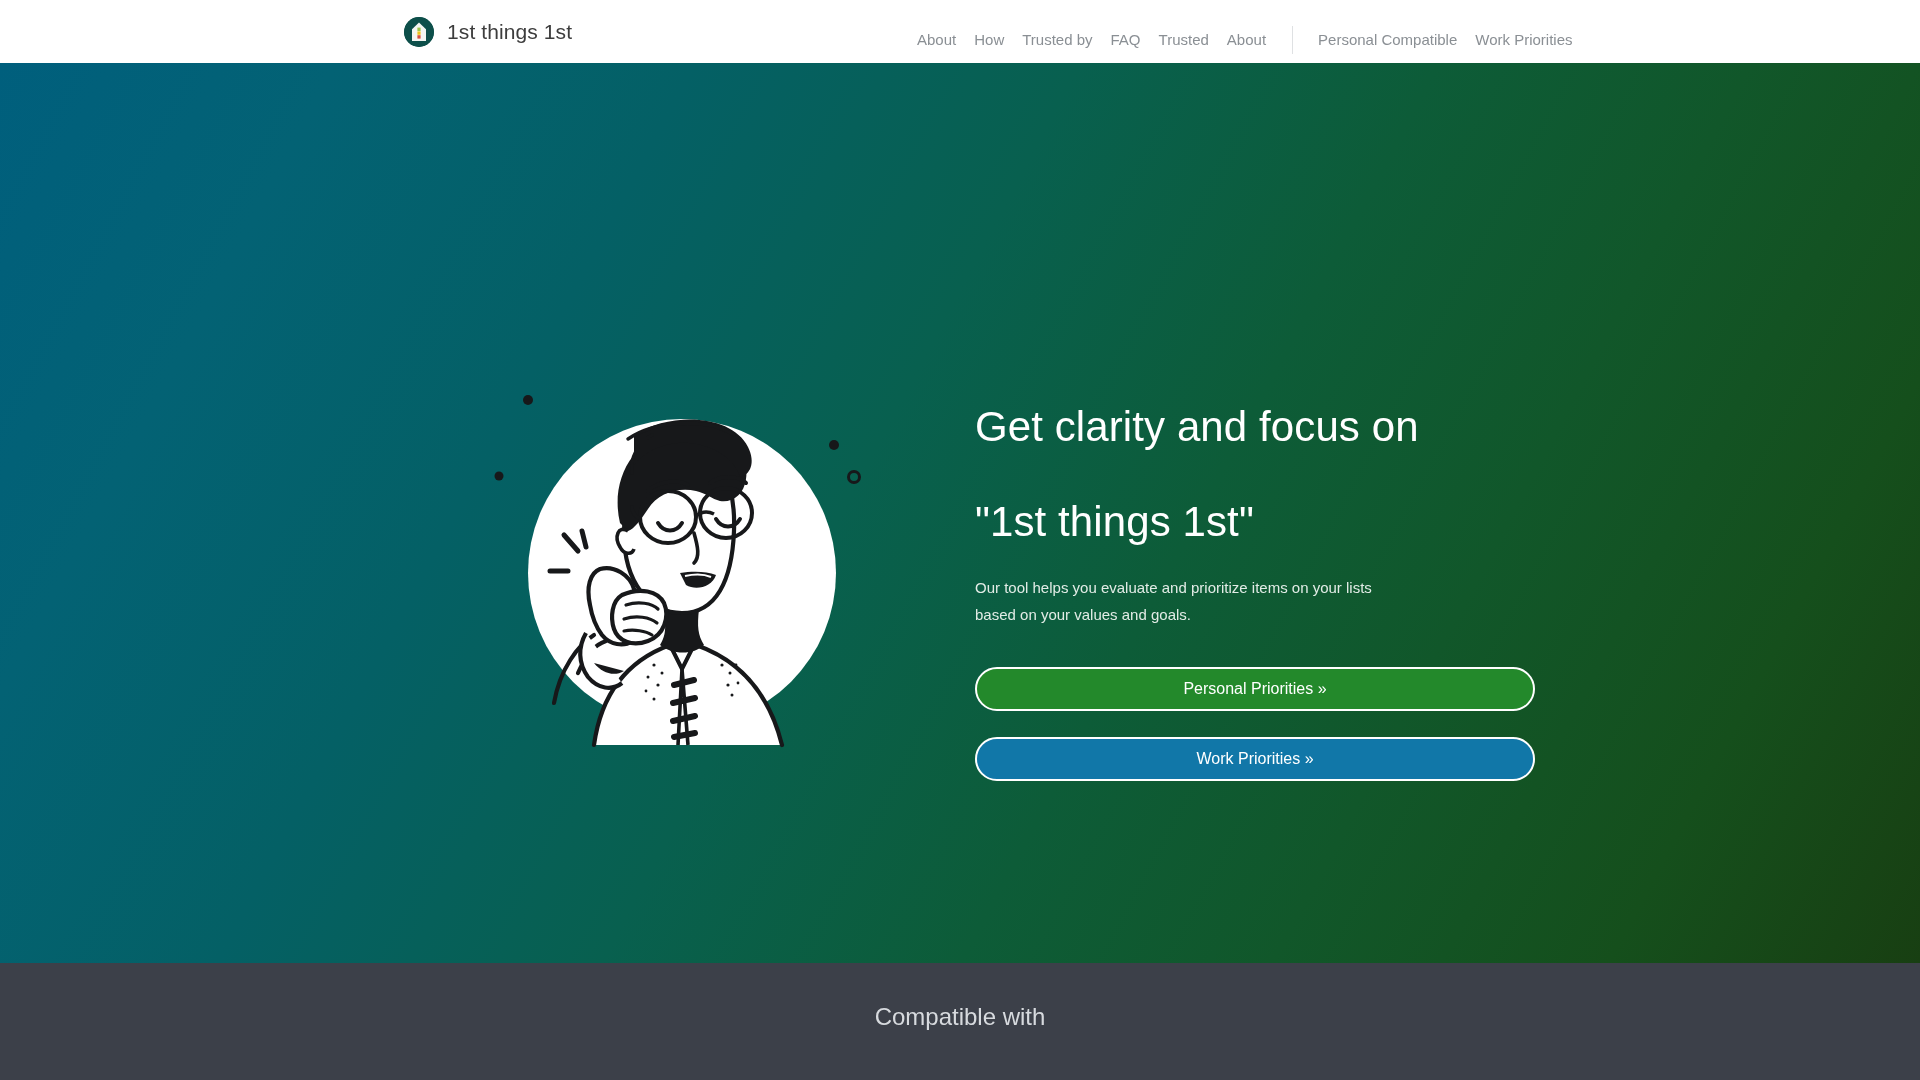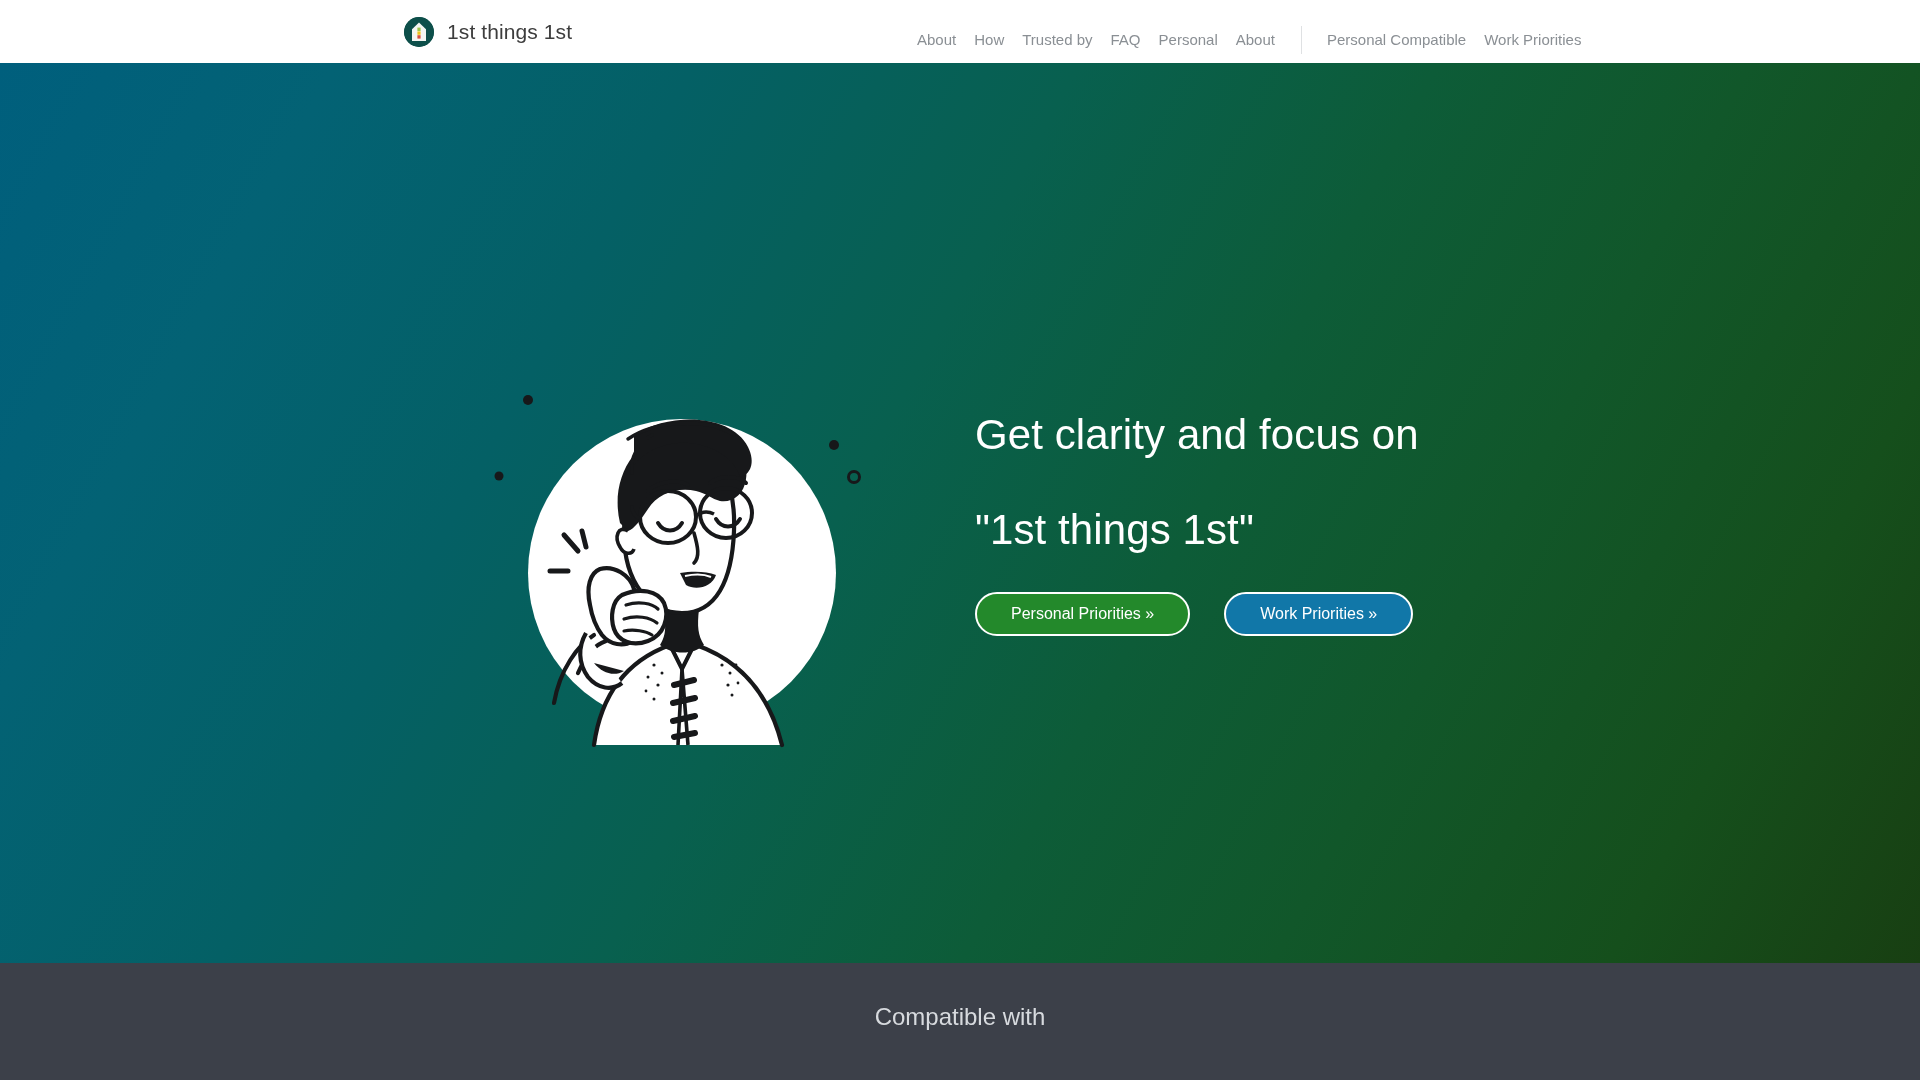--- a/index.html
+++ b/index.html
@@ -98,41 +98,42 @@
     top:310px;
     width:400px;
     height:400px;
   }
   .hero-illustration svg{ display:block; width:400px; height:400px; }
 
   
   .hero-copy{
     position:absolute;
     left:975px;
-    top:348px;
+    top:340px;
     width:560px;
   }
   .hero-title{
     font-size:42px;
     line-height:1.13;
     font-weight:400;
     color:#ffffff;
     letter-spacing:.1px;
   }
   .hero-sub{
     margin-top:30px;
     font-size:15px;
     line-height:1.75;
     color:#e2ece6;
     max-width:430px;
   }
   .hero-cta{
     margin-top:39px;
     display:flex;
-    gap:34px;
+    gap:26px;
+    flex-direction:column;
   }
   .btn{
     display:inline-flex;
     align-items:center;
     justify-content:center;
     height:44px;
     padding:0 34px;
     border-radius:24px;
     border:2px solid #ffffff;
     color:#ffffff;
@@ -175,21 +176,21 @@
       </svg>
     </span>
     <span class="brand-name">1st things 1st</span>
   </a>
 
   <nav class="main-nav">
     <a class="nav-link">About</a>
     <a class="nav-link">How</a>
     <a class="nav-link">Trusted by</a>
     <a class="nav-link">FAQ</a>
-    <a class="nav-link">Personal</a>
+    <a class="nav-link">Trusted</a>
     <a class="nav-link">About</a>
 
     <span class="nav-divider"></span>
 
     <a class="nav-link secondary">Personal Compatible</a>
     <a class="nav-link secondary">Work Priorities</a>
   </nav>
 </header>
 
 <section class="hero">
@@ -282,20 +283,24 @@
       </svg>
     </div>
 
     <div class="hero-copy">
       <h1 class="hero-title">
         <span>Get clarity and focus on</span><br>
         <br>
         <span>"1st things 1st"</span>
       </h1>
 
+      <p class="hero-sub">
+        <span>Our tool helps you evaluate and prioritize items on your lists</span><br>
+        <span>based on your values and goals.</span>
+      </p>
 
       <div class="hero-cta">
         <a class="btn btn-personal">Personal Priorities »</a>
         <a class="btn btn-work">Work Priorities »</a>
       </div>
     </div>
 
   </div>
 </section>
 

